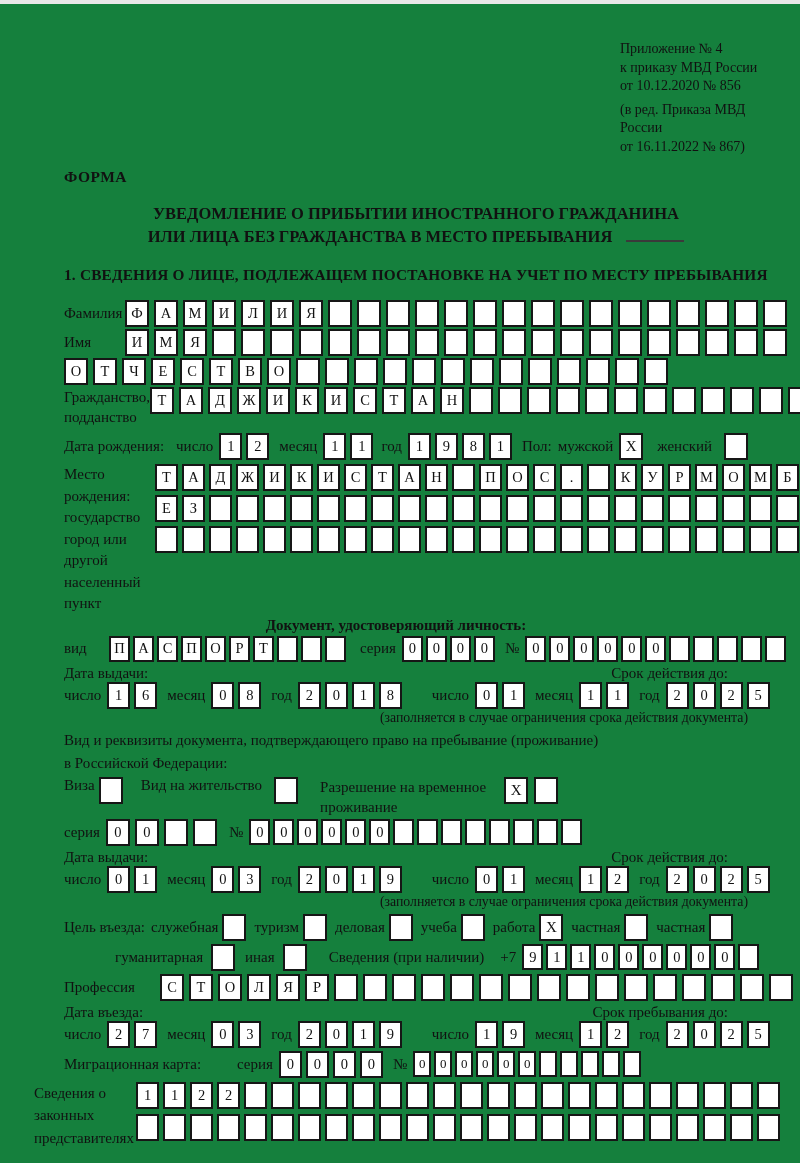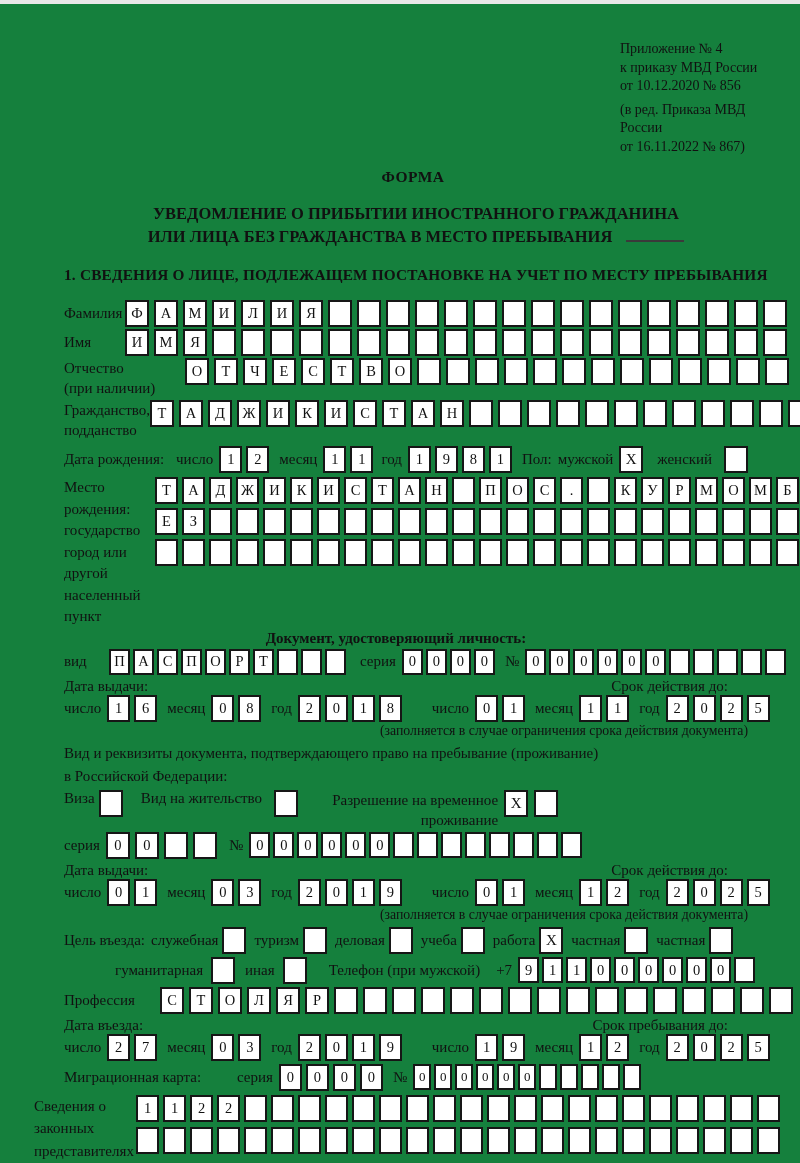--- a/index.html
+++ b/index.html
@@ -4,21 +4,21 @@
 <style>
   html,body { margin:0; padding:0; background:#e8e8e8; }
   .page {
     position:relative; width:800px; height:1163px; margin:4px auto;
     background:#15803d; overflow:hidden; box-sizing:border-box;
     padding:36px 12px 0 64px;
     font-family:"Liberation Serif","DejaVu Serif",serif; color:#111;
   }
   .hdr { margin-left:556px; font-size:14px; line-height:18.5px; }
   .hdr .sub { margin-top:5px; }
-  .forma { margin-top:12px; padding-right:26px; text-align:center; font-weight:bold; font-size:15.5px; letter-spacing:0.5px; }
+  .forma { margin-top:12px; padding-right:26px; text-align:left; font-weight:bold; font-size:15.5px; letter-spacing:0.5px; }
   .title { margin-top:16px; text-align:center; font-weight:bold; font-size:16.5px; line-height:23px; padding-right:20px; }
   .blank-line { display:inline-block; width:58px; height:13px; border-bottom:2.5px solid #3a3a3a; margin-left:14px; }
   .sec { margin-top:18px; font-weight:bold; font-size:15.3px; letter-spacing:0.2px; }
   .body { margin-top:16px; }
   .lbl { font-size:15px; flex:none; }
   .frow { display:flex; align-items:center; flex-wrap:nowrap; }
   .frow.top { align-items:flex-start; }
   .cells { display:flex; gap:5px; flex:none; }
   .cell {
     box-sizing:border-box; flex:none; width:24px; height:27px;
@@ -36,21 +36,21 @@
   }
   .two-line { line-height:20px; font-size:15px; }
   .mp-label { line-height:21.5px; font-size:15px; }
   .mp-rows { display:flex; flex-direction:column; gap:4px; }
   .doc-heading { text-align:center; font-weight:bold; font-size:15px; margin:2px 60px 2px 0; }
   .dlabels { display:flex; font-size:15px; margin-top:3px; }
   .dl-left { flex:0 0 300px; text-align:left; }
   .dl-right { flex:1 1 auto; text-align:right; padding-right:60px; }
   .dgroup { display:flex; align-items:center; gap:6px; }
   .note-r { font-size:13.8px; text-align:right; padding-right:40px; margin-top:1px;font-family:Liberation Serif, serif; }
-  .opt-label { font-size:15px; text-align:right; line-height:20px; flex:none; }
+  .opt-label { font-size:15px; text-align:left; line-height:20px; flex:none; }
   .rep-label { margin-left:-30px; flex:0 0 102px; font-size:15px; line-height:22.5px; }
   .rep-rows { display:flex; flex-direction:column; gap:5px; }
   .gap4{margin-left:4px}.gap6{margin-left:6px}.gap8{margin-left:8px}.gap10{margin-left:10px}
   .gap12{margin-left:12px}.gap14{margin-left:14px}.gap16{margin-left:16px}.gap18{margin-left:18px}
   .gap22{margin-left:22px}.gap30{margin-left:30px}
 </style>
 </head>
 <body>
 
 <div class="page">
@@ -128,24 +128,20 @@
           <span class="cell"></span>
           <span class="cell"></span>
           <span class="cell"></span>
           <span class="cell"></span>
           <span class="cell"></span>
           <span class="cell"></span>
         </div>
     </div>
 
     <div class="frow top" style="margin-bottom:2px">
-      <div class="two-line" style="flex:0 0 121px">
-        <div>Отчество</div>
-        <div>(при наличии)</div>
-      </div>
       <div class="cells">
           <span class="cell">О</span>
           <span class="cell">Т</span>
           <span class="cell">Ч</span>
           <span class="cell">Е</span>
           <span class="cell">С</span>
           <span class="cell">Т</span>
           <span class="cell">В</span>
           <span class="cell">О</span>
           <span class="cell"></span>
@@ -497,21 +493,21 @@
       <span class="lbl gap8">частная</span>
       <span class="checkbox gap4"></span>
       <span class="lbl gap8">частная</span>
       <span class="checkbox gap4"></span>
     </div>
     <div class="frow" style="margin-bottom:3px; padding-left:51px">
       <span class="lbl">гуманитарная</span>
       <span class="checkbox gap8"></span>
       <span class="lbl gap10">иная</span>
       <span class="checkbox gap8"></span>
-      <span class="lbl gap22">Телефон (при мужской)</span>
+      <span class="lbl gap22">Сведения (при наличии)</span>
       <span class="lbl gap16">+7</span>
       <div class="cells xs gap6">
           <span class="cell">9</span>
           <span class="cell">1</span>
           <span class="cell">1</span>
           <span class="cell">0</span>
           <span class="cell">0</span>
           <span class="cell">0</span>
           <span class="cell">0</span>
           <span class="cell">0</span>

